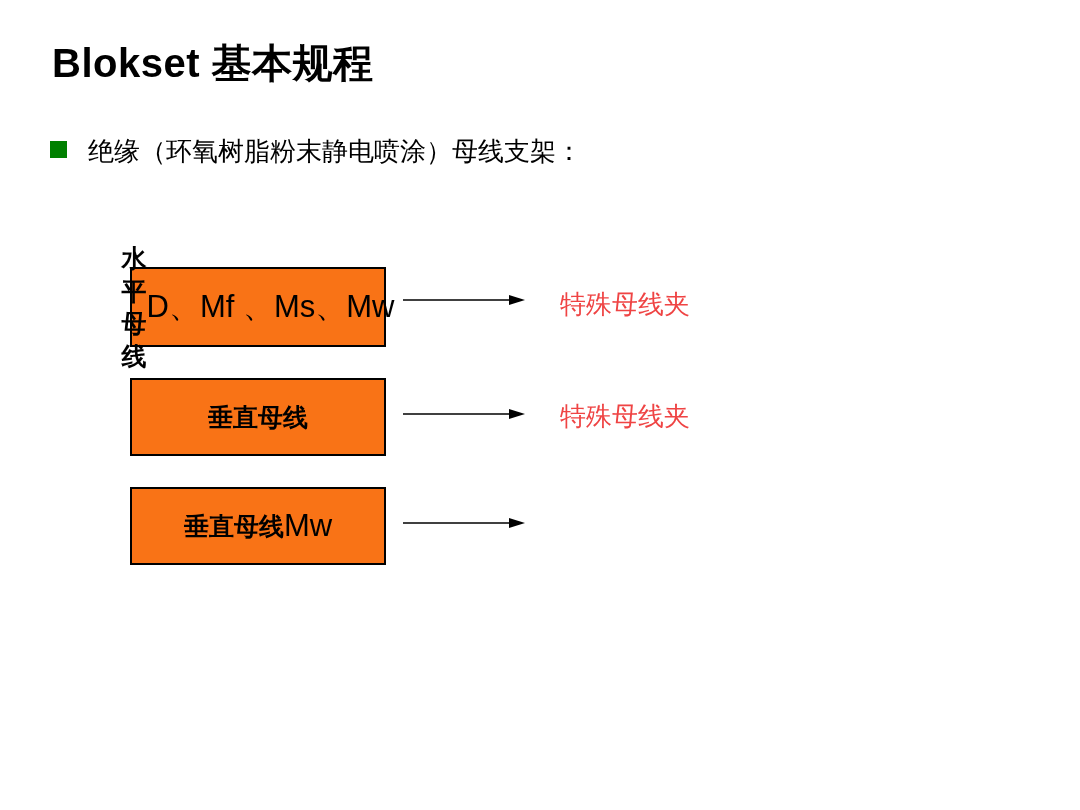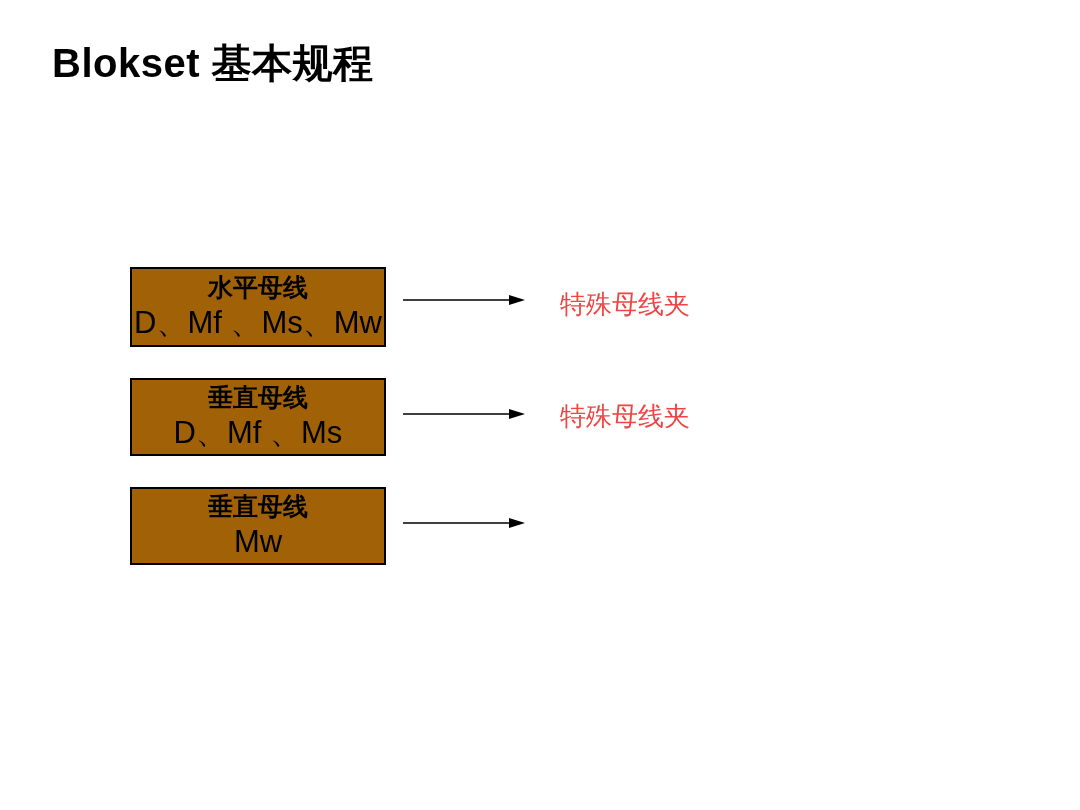--- a/index.html
+++ b/index.html
@@ -43,23 +43,22 @@
     margin-left: 21px;
     font-family: "Liberation Serif", serif;
     font-size: 26px;
     color: #000000;
   }
   .box {
     position: absolute;
     left: 130px;
     width: 252px;
     border: 2px solid #000000;
-    background: #a16207;
+    background: #f97316;
     display: flex;
-    flex-direction: column;
     justify-content: center;
     align-items: center;
     text-align: center;
   }
   .box-line1 {
     font-family: "Liberation Sans", sans-serif;
     font-weight: 700;
     font-size: 25px;
     line-height: 1.3;
     color: #000000;
@@ -112,34 +111,37 @@
     opacity: 0.55;
   }
 </style>
 </head>
 <body>
 
 <div class="slide">
 
   <h1 class="title">Blokset 基本规程</h1>
 
+  <div class="bullet-row">
+    <span class="bullet-square"></span>
+    <span class="bullet-text">绝缘（环氧树脂粉末静电喷涂）母线支架：</span>
+  </div>
 
   <div class="box box-1">
     <div class="box-line1">水平母线</div>
     <div class="box-line2">D、Mf 、Ms、Mw</div>
   </div>
   <svg class="arrow arrow-1" viewBox="0 0 122 16" xmlns="http://www.w3.org/2000/svg">
     <line x1="0" y1="8" x2="108" y2="8" stroke="#000000" stroke-width="1.6"></line>
     <polygon points="106,3 122,8 106,13" fill="#000000"></polygon>
   </svg>
   <div class="result result-1">特殊母线夹</div>
 
   <div class="box box-2">
     <div class="box-line1">垂直母线</div>
-    <div class="box-line2">D、Mf 、Ms</div>
   </div>
   <svg class="arrow arrow-2" viewBox="0 0 122 16" xmlns="http://www.w3.org/2000/svg">
     <line x1="0" y1="8" x2="108" y2="8" stroke="#000000" stroke-width="1.6"></line>
     <polygon points="106,3 122,8 106,13" fill="#000000"></polygon>
   </svg>
   <div class="result result-2">特殊母线夹</div>
 
   <div class="box box-3">
     <div class="box-line1">垂直母线</div>
     <div class="box-line2">Mw</div>

